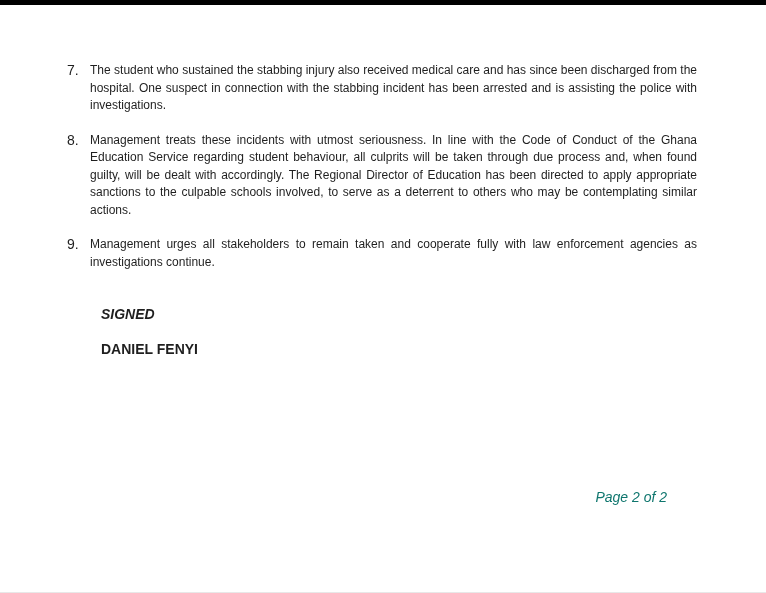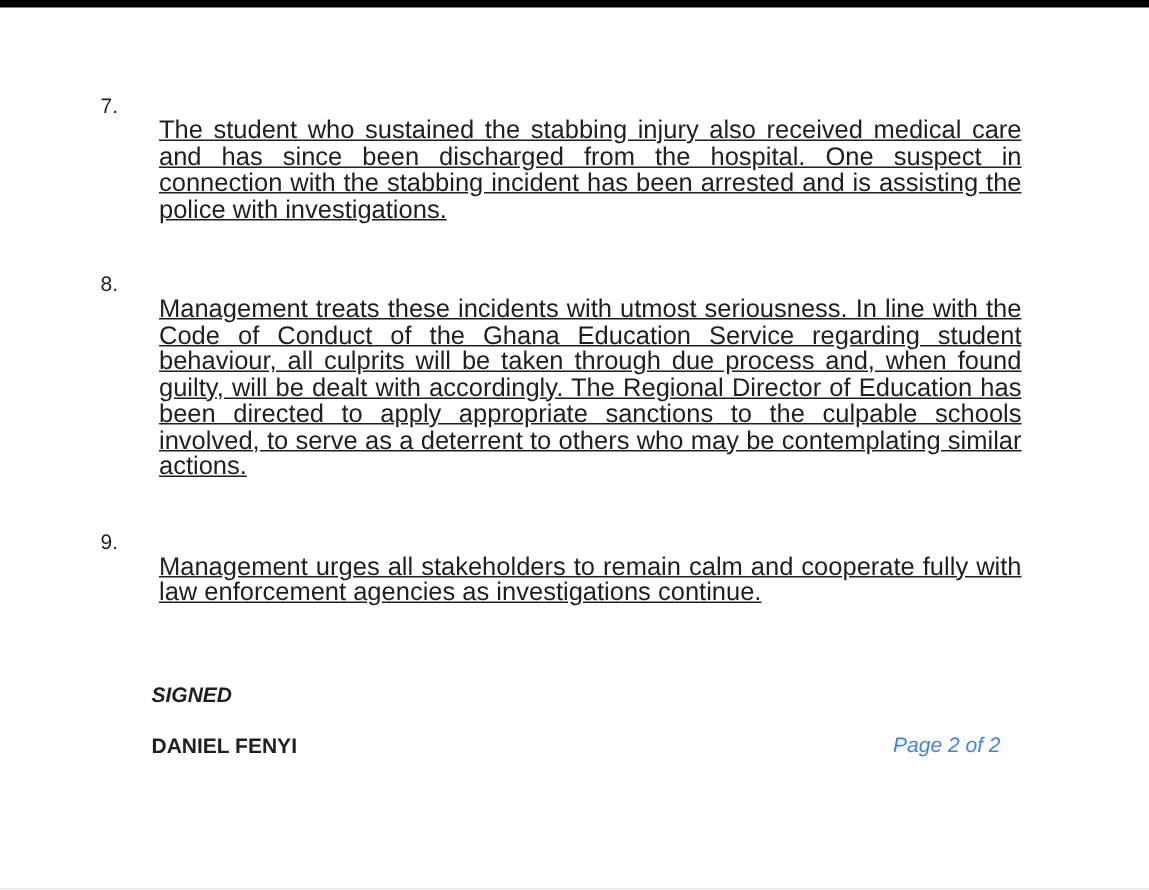--- a/index.html
+++ b/index.html
@@ -42,26 +42,25 @@
     display: flex;
     margin: 0 0 17px 0;
   }
   .list-num {
     flex: 0 0 23px;
     width: 23px;
     font-size: 14px;
     line-height: 17.5px;
   }
   .list-text {
-    margin: 16px;
+    margin: 0;
     width: 607px;
-    font-size: 17px;
+    font-size: 12px;
     line-height: 17.5px;
     text-align: justify;
-    text-decoration: underline;
   }
   .signature {
     margin: 35px 0 0 34px;
   }
   .signed-label {
     margin: 0;
     font-size: 14px;
     line-height: 17.5px;
     font-weight: bold;
     font-style: italic;
@@ -77,21 +76,21 @@
   }
   .page-footer {
     position: absolute;
     top: 488px;
     right: 99px;
   }
   .page-indicator {
     font-size: 14px;
     line-height: 17.5px;
     font-style: italic;
-    color: #3b82f6;
+    color: #0f766e;
   }
 </style>
 </head>
 <body>
 
 <div class="page">
   <div class="scan-edge-top"></div>
 
   <main class="content">
 
@@ -100,21 +99,21 @@
       <p class="list-text">The student who sustained the stabbing injury also received medical care and has since been discharged from the hospital. One suspect in connection with the stabbing incident has been arrested and is assisting the police with investigations.</p>
     </div>
 
     <div class="list-item">
       <span class="list-num">8.</span>
       <p class="list-text">Management treats these incidents with utmost seriousness. In line with the Code of Conduct of the Ghana Education Service regarding student behaviour, all culprits will be taken through due process and, when found guilty, will be dealt with accordingly. The Regional Director of Education has been directed to apply appropriate sanctions to the culpable schools involved, to serve as a deterrent to others who may be contemplating similar actions.</p>
     </div>
 
     <div class="list-item">
       <span class="list-num">9.</span>
-      <p class="list-text">Management urges all stakeholders to remain calm and cooperate fully with law enforcement agencies as investigations continue.</p>
+      <p class="list-text">Management urges all stakeholders to remain taken and cooperate fully with law enforcement agencies as investigations continue.</p>
     </div>
 
     <div class="signature">
       <p class="signed-label">SIGNED</p>
       <div class="signatory">
         <p>DANIEL FENYI</p>
       </div>
     </div>
 
   </main>

